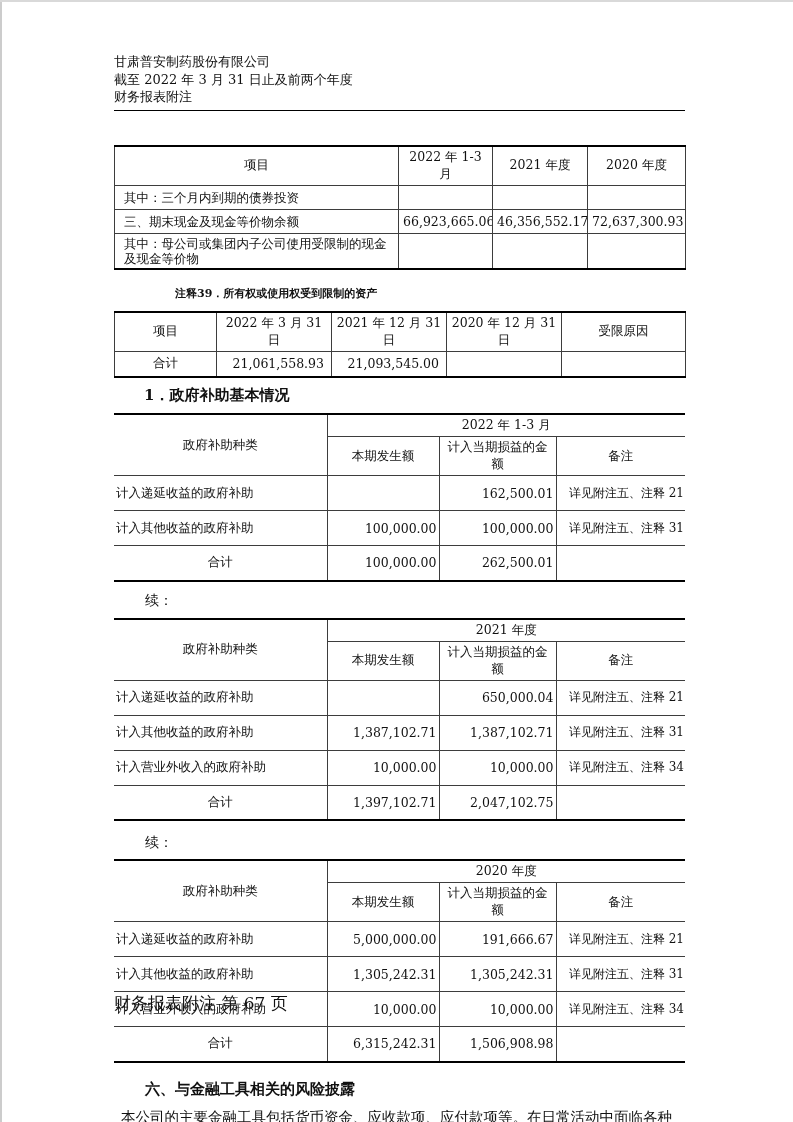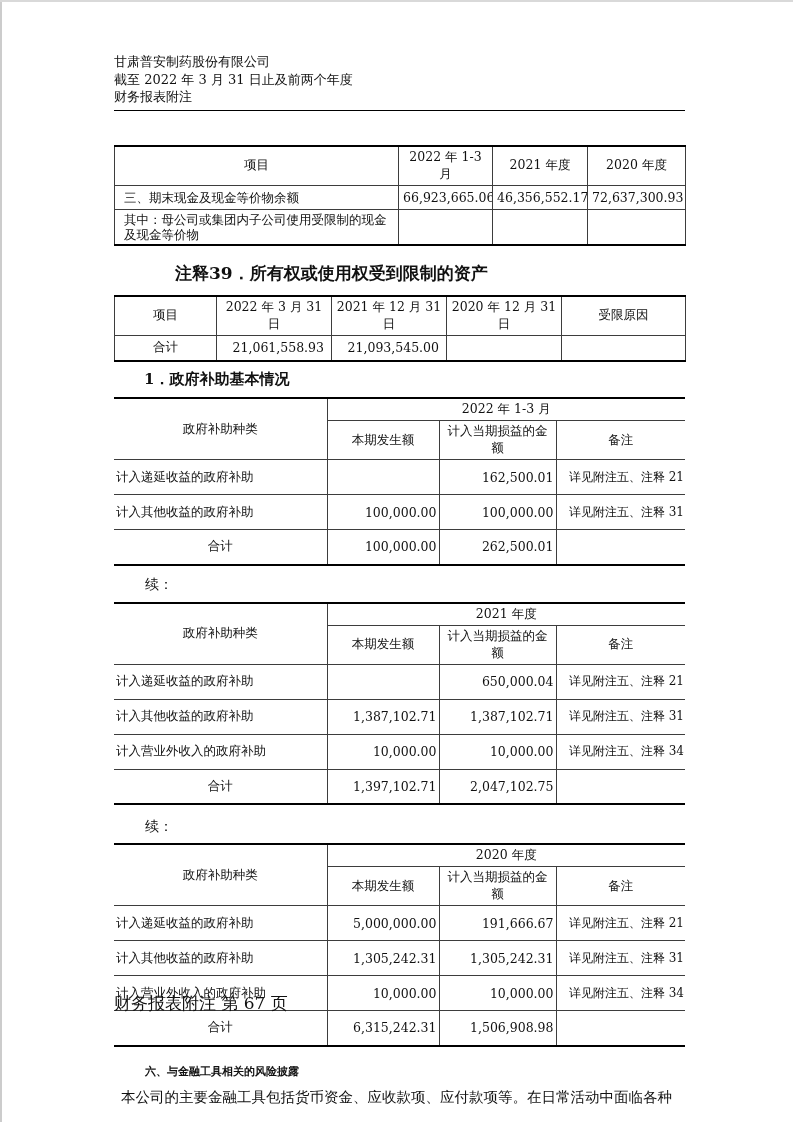--- a/index.html
+++ b/index.html
@@ -36,41 +36,41 @@
   table.subsidy .vr { border-right:1px solid #3d3d3d; }
 
   .cash { margin-top:34px; }
   .cash tr.hrow { height:26px; }
   .cash tr.drow { height:24px; }
   .cash tr.drow2 { height:34px; }
   .cash td.lbl { text-align:left; padding-left:9px; line-height:15px; }
   .cash td.num, .restricted td.num { text-align:right; padding-right:7px;margin-top:12px; }
   .cash th, .restricted th { text-align:center; }
 
-  .note-title { margin:16px 0 0 61px; font-size:17px; font-weight:bold; }
+  .note-title { margin:16px 0 0 61px; font-size:11px; font-weight:bold; }
   .sub-title  { margin:8px 0 0 30px;  font-size:15px; font-weight:bold; }
 
   .restricted { margin-top:10px; }
   .restricted tr { height:26px; }
   .restricted td.lbl { text-align:left; padding-left:5px; }
   .restricted td.ctr { text-align:center; }
 
   .cont { margin:10px 0 0 31px; font-size:14px; }
 
   .subsidy { margin-top:8px; }
   .subsidy tr.hrow1 { height:22px; }
   .subsidy tr.hrow2 { height:24px; }
   .subsidy tr.drow  { height:35px; }
   .subsidy th { text-align:center; }
   .subsidy td.lbl { text-align:left; padding-left:2px; }
   .subsidy td.ctr { text-align:center; }
   .subsidy td.num { text-align:right; padding-right:2px;margin-left:37px; }
   .subsidy td.remark { text-align:right; font-size:12px; padding:2px 1px; }
 
-  .sec-title { margin:17px 0 0 31px; font-size:11px; font-weight:bold; }
+  .sec-title { margin:17px 0 0 31px; font-size:15px; font-weight:bold; }
   .para { margin:9px 0 0 7px; font-size:14.5px; white-space:nowrap; }
 
   .footer {
     position:absolute; left:114px; top:992px; width:571px;
     font-size:17px;
   }
 </style>
 </head>
 <body>
 
@@ -91,20 +91,26 @@
         <col style="width:98px">
       </colgroup>
     <tbody>
         <tr class="hrow">
       <th>项目</th>
       <th>2022 年 1-3 月</th>
       <th>2021 年度</th>
       <th>2020 年度</th>
     </tr>
     <tr class="drow">
+      <td class="lbl">其中：三个月内到期的债券投资</td>
+      <td class="num"></td>
+      <td class="num"></td>
+      <td class="num"></td>
+    </tr>
+    <tr class="drow">
       <td class="lbl">三、期末现金及现金等价物余额</td>
       <td class="num">66,923,665.06</td>
       <td class="num">46,356,552.17</td>
       <td class="num">72,637,300.93</td>
     </tr>
     <tr class="drow2">
       <td class="lbl">其中：母公司或集团内子公司使用受限制的现金及现金等价物</td>
       <td class="num"></td>
       <td class="num"></td>
       <td class="num"></td>

